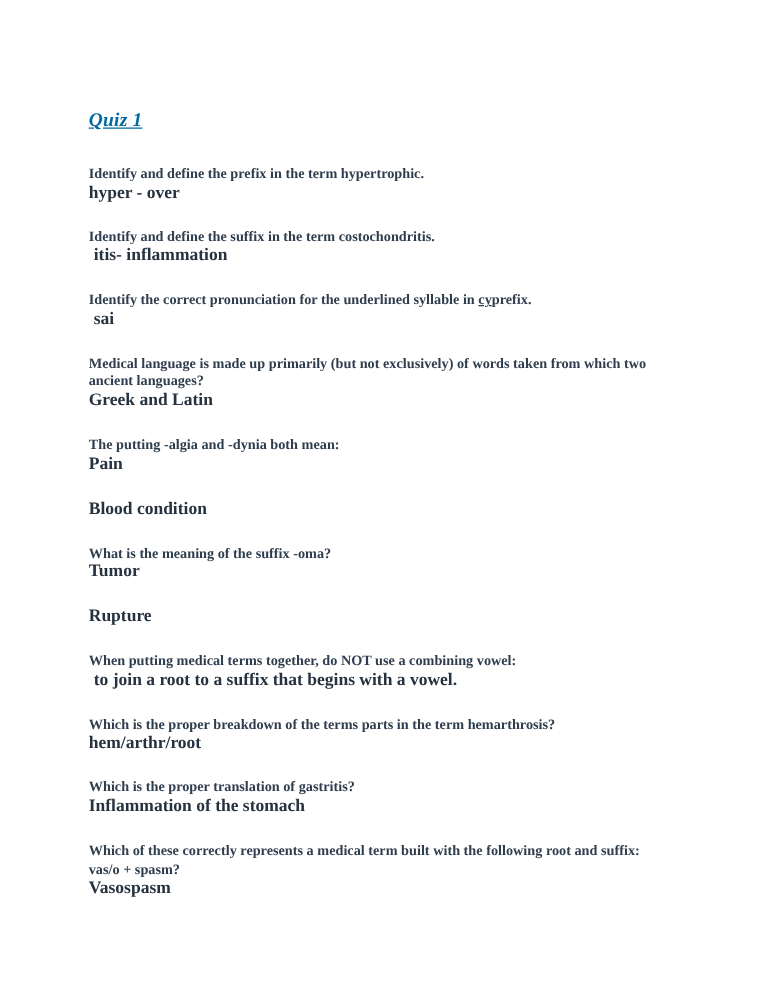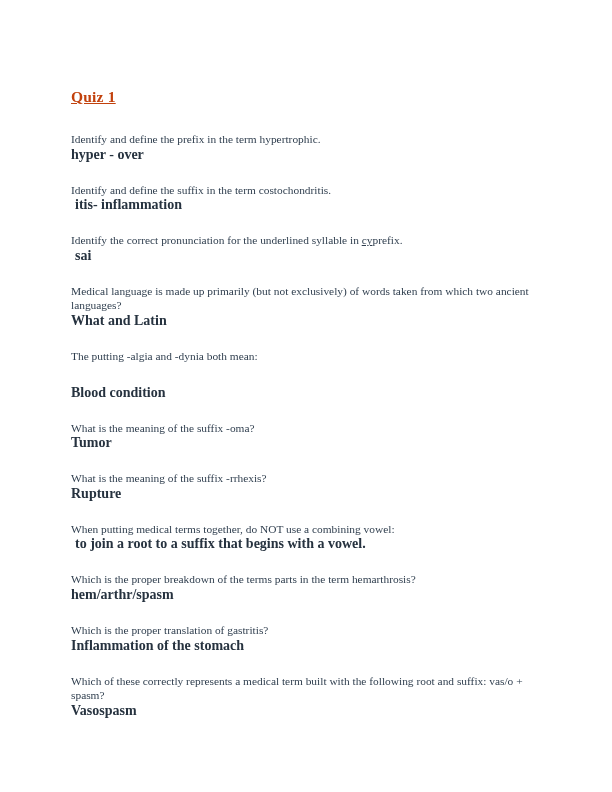--- a/index.html
+++ b/index.html
@@ -19,38 +19,39 @@
     width: 612px;
     height: 792px;
     box-sizing: border-box;
     padding: 88px 72px 72px 71px;
     background: #ffffff;
     overflow: hidden;
   }
   .doc-title {
     font-size: 15.5px;
     font-weight: bold;
-    color: #c2410c;
+    font-style: italic;
+    color: #0369a1;
     text-decoration: underline;
     text-underline-offset: 1px;
     margin: 0 0 26px 0;
     letter-spacing: 0.2px;
   }
   .qa-block {
     margin: 0 0 21px 0;
   }
   .qa-block:last-child {
     margin-bottom: 5px;
   }
   .question {
     font-size: 11.4px;
     line-height: 14.6px;
     color: #2f3e4e;
     margin: 0;
-    font-weight: normal;
+    font-weight: bold;
     max-width: 466px;
   }
   .answer {
     font-size: 14px;
     line-height: 15px;
     color: #26323f;
     font-weight: bold;
     margin: 0;
     max-width: 466px;
   }
@@ -78,49 +79,49 @@
     <p class="answer indented">itis- inflammation</p>
   </div>
 
   <div class="qa-block">
     <p class="question"><span>Identify the correct pronunciation for the underlined syllable in </span><u class="syl">cy</u><span>prefix.</span></p>
     <p class="answer indented">sai</p>
   </div>
 
   <div class="qa-block">
     <p class="question">Medical language is made up primarily (but not exclusively) of words taken from which two ancient languages?</p>
-    <p class="answer">What and Latin</p>
+    <p class="answer">Greek and Latin</p>
   </div>
 
   <div class="qa-block">
     <p class="question">The putting -algia and -dynia both mean:</p>
+    <p class="answer">Pain</p>
   </div>
 
   <div class="qa-block">
     <p class="answer">Blood condition</p>
   </div>
 
   <div class="qa-block">
     <p class="question">What is the meaning of the suffix -oma?</p>
     <p class="answer">Tumor</p>
   </div>
 
   <div class="qa-block">
-    <p class="question">What is the meaning of the suffix -rrhexis?</p>
     <p class="answer">Rupture</p>
   </div>
 
   <div class="qa-block">
     <p class="question">When putting medical terms together, do NOT use a combining vowel:</p>
     <p class="answer indented">to join a root to a suffix that begins with a vowel.</p>
   </div>
 
   <div class="qa-block">
     <p class="question">Which is the proper breakdown of the terms parts in the term hemarthrosis?</p>
-    <p class="answer">hem/arthr/spasm</p>
+    <p class="answer">hem/arthr/root</p>
   </div>
 
   <div class="qa-block">
     <p class="question">Which is the proper translation of gastritis?</p>
     <p class="answer">Inflammation of the stomach</p>
   </div>
 
   <div class="qa-block">
     <p class="question">Which of these correctly represents a medical term built with the following root and suffix: vas/o + spasm?</p>
     <p class="answer">Vasospasm</p>

